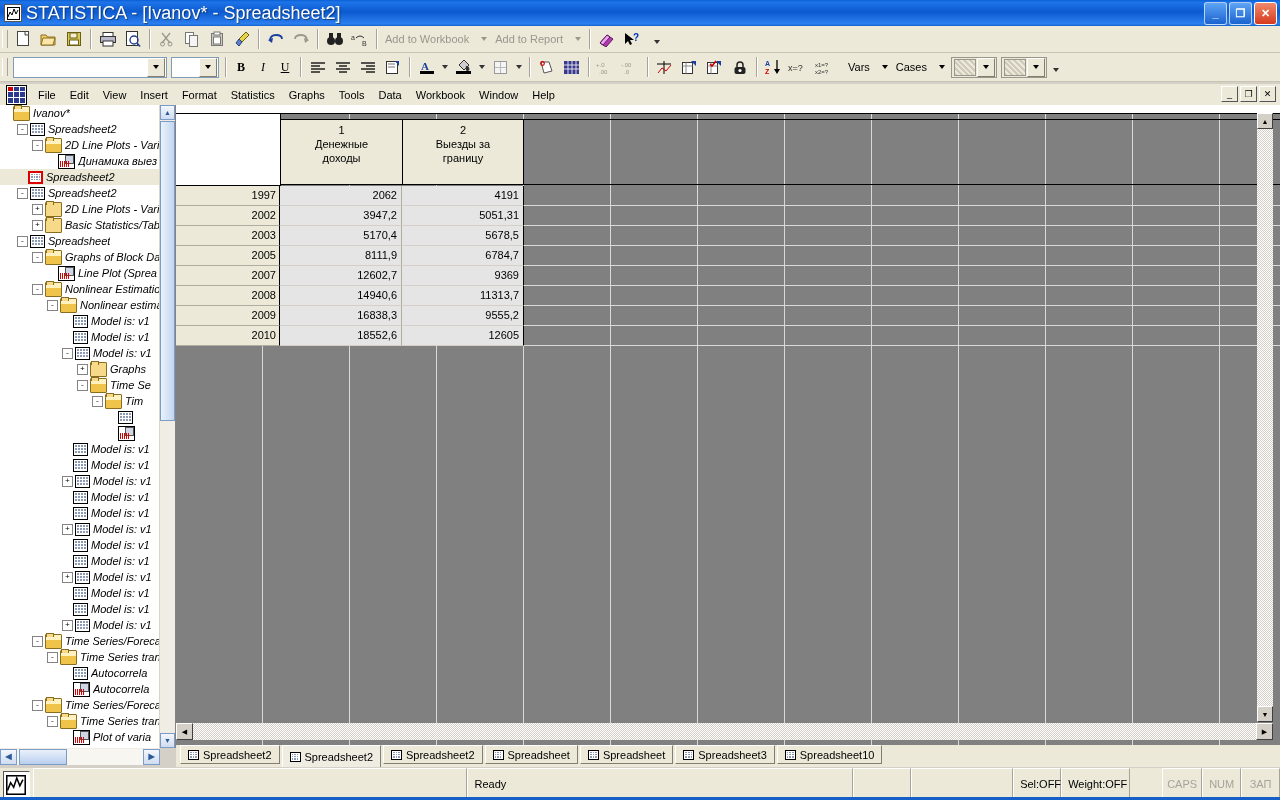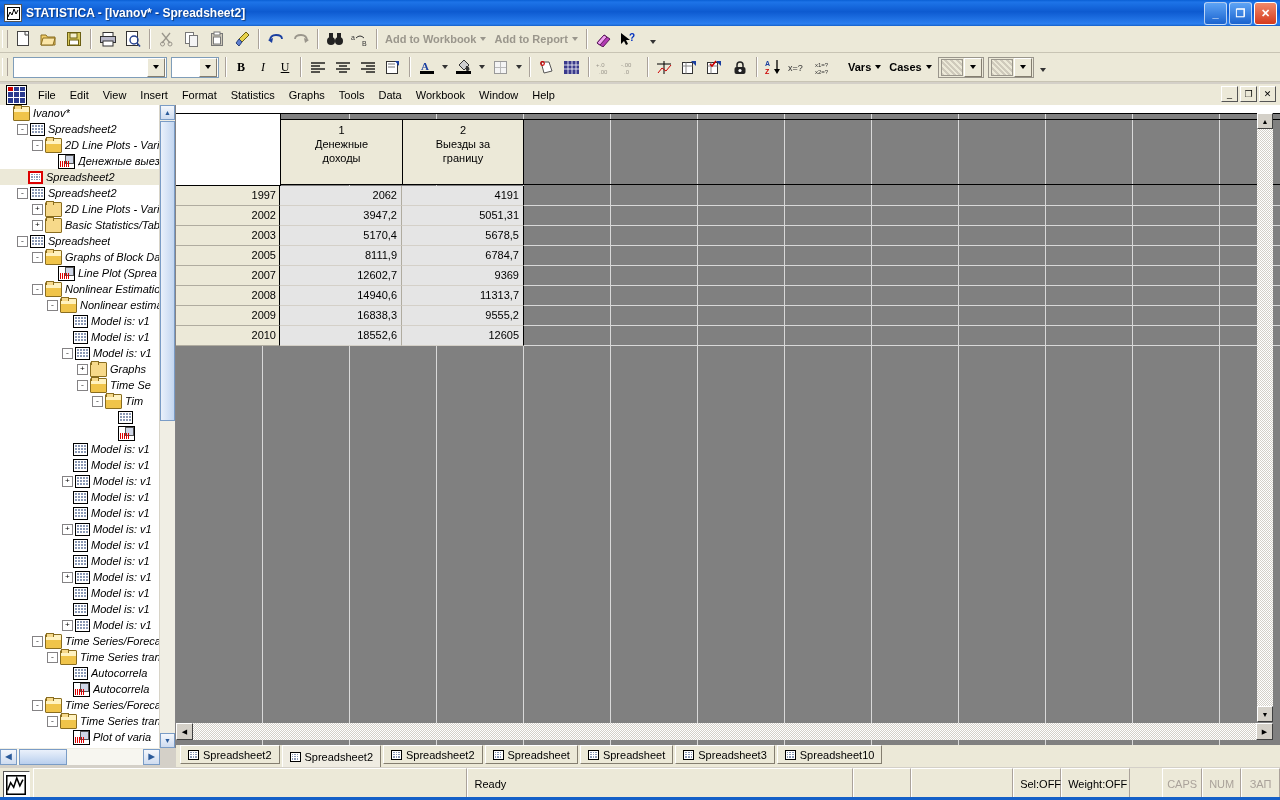--- a/index.html
+++ b/index.html
@@ -18,21 +18,21 @@
     background:linear-gradient(180deg,#0a5fd4 0%,#1d74e8 8%,#0d5ad0 45%,#2b7ff0 92%,#1560c8 100%);
     display:flex;align-items:center;
   }
   .title-icon{
     width:16px;height:16px;margin-left:4px;margin-right:4px;
     background:#fff;border:1px solid #555;
     display:flex;align-items:center;justify-content:center;
     font-size:10px;color:#000;overflow:hidden;line-height:1;
   }
   .title-text{
-    color:#fff;font-size:12px;font-weight:bold;
+    color:#fff;font-size:18px;font-weight:normal;
     text-shadow:1px 1px 1px rgba(0,0,0,.45);
     white-space:nowrap;
   }
   .wbtns{position:absolute;right:3px;top:2px;display:flex;gap:2px;}
   .wbtn{
     width:21px;height:21px;border-radius:3px;
     border:1px solid rgba(255,255,255,.65);
     background:linear-gradient(180deg,#5ea4f5,#1a63cf);
     color:#fff;font-size:11px;font-weight:bold;
     display:flex;align-items:center;justify-content:center;
@@ -55,21 +55,21 @@
   .tbtn{
     width:23px;height:22px;margin:0 1px;
     display:flex;align-items:center;justify-content:center;
     font-size:12px;color:#333;position:relative;
   }
   .tbtn svg{display:block;}
   .sep{width:1px;height:20px;margin:0 4px;background:#aaa29a;
        box-shadow:1px 0 0 #fff;}
   .tlabel{
     font-size:11px;color:#9a968c;padding:0 4px;white-space:nowrap;
-    display:flex;align-items:center;gap:4px;font-weight:bold;
+    display:flex;align-items:center;gap:12px;
   }
   .tlabel.on{color:#000;}
   .caret{
     width:0;height:0;border-left:3.5px solid transparent;
     border-right:3.5px solid transparent;border-top:4px solid currentColor;
   }
   .combo{
     height:19px;background:#fff;border:1px solid #7f9db9;
     display:flex;align-items:center;justify-content:flex-end;
     margin:0 2px;
@@ -714,21 +714,21 @@
           <span class="tlbl">Spreadsheet2</span>
         </div>
         <div class="trow" style="padding-left: 32px;">
           <span class="tpm">-</span>
           <span class="ticon ic-folder open"></span>
           <span class="tlbl">2D Line Plots - Varia</span>
         </div>
         <div class="trow" style="padding-left: 47px;">
           <span class="tspace"></span>
           <span class="ticon ic-graph"></span>
-          <span class="tlbl">Денежные выез</span>
+          <span class="tlbl">Динамика выез</span>
         </div>
         <div class="trow sel" style="padding-left: 17px;">
           <span class="tspace"></span>
           <span class="ticon ic-grid red">
             <i></i>
             <i></i>
             <i></i>
             <i></i>
             <i></i>
             <i></i>

